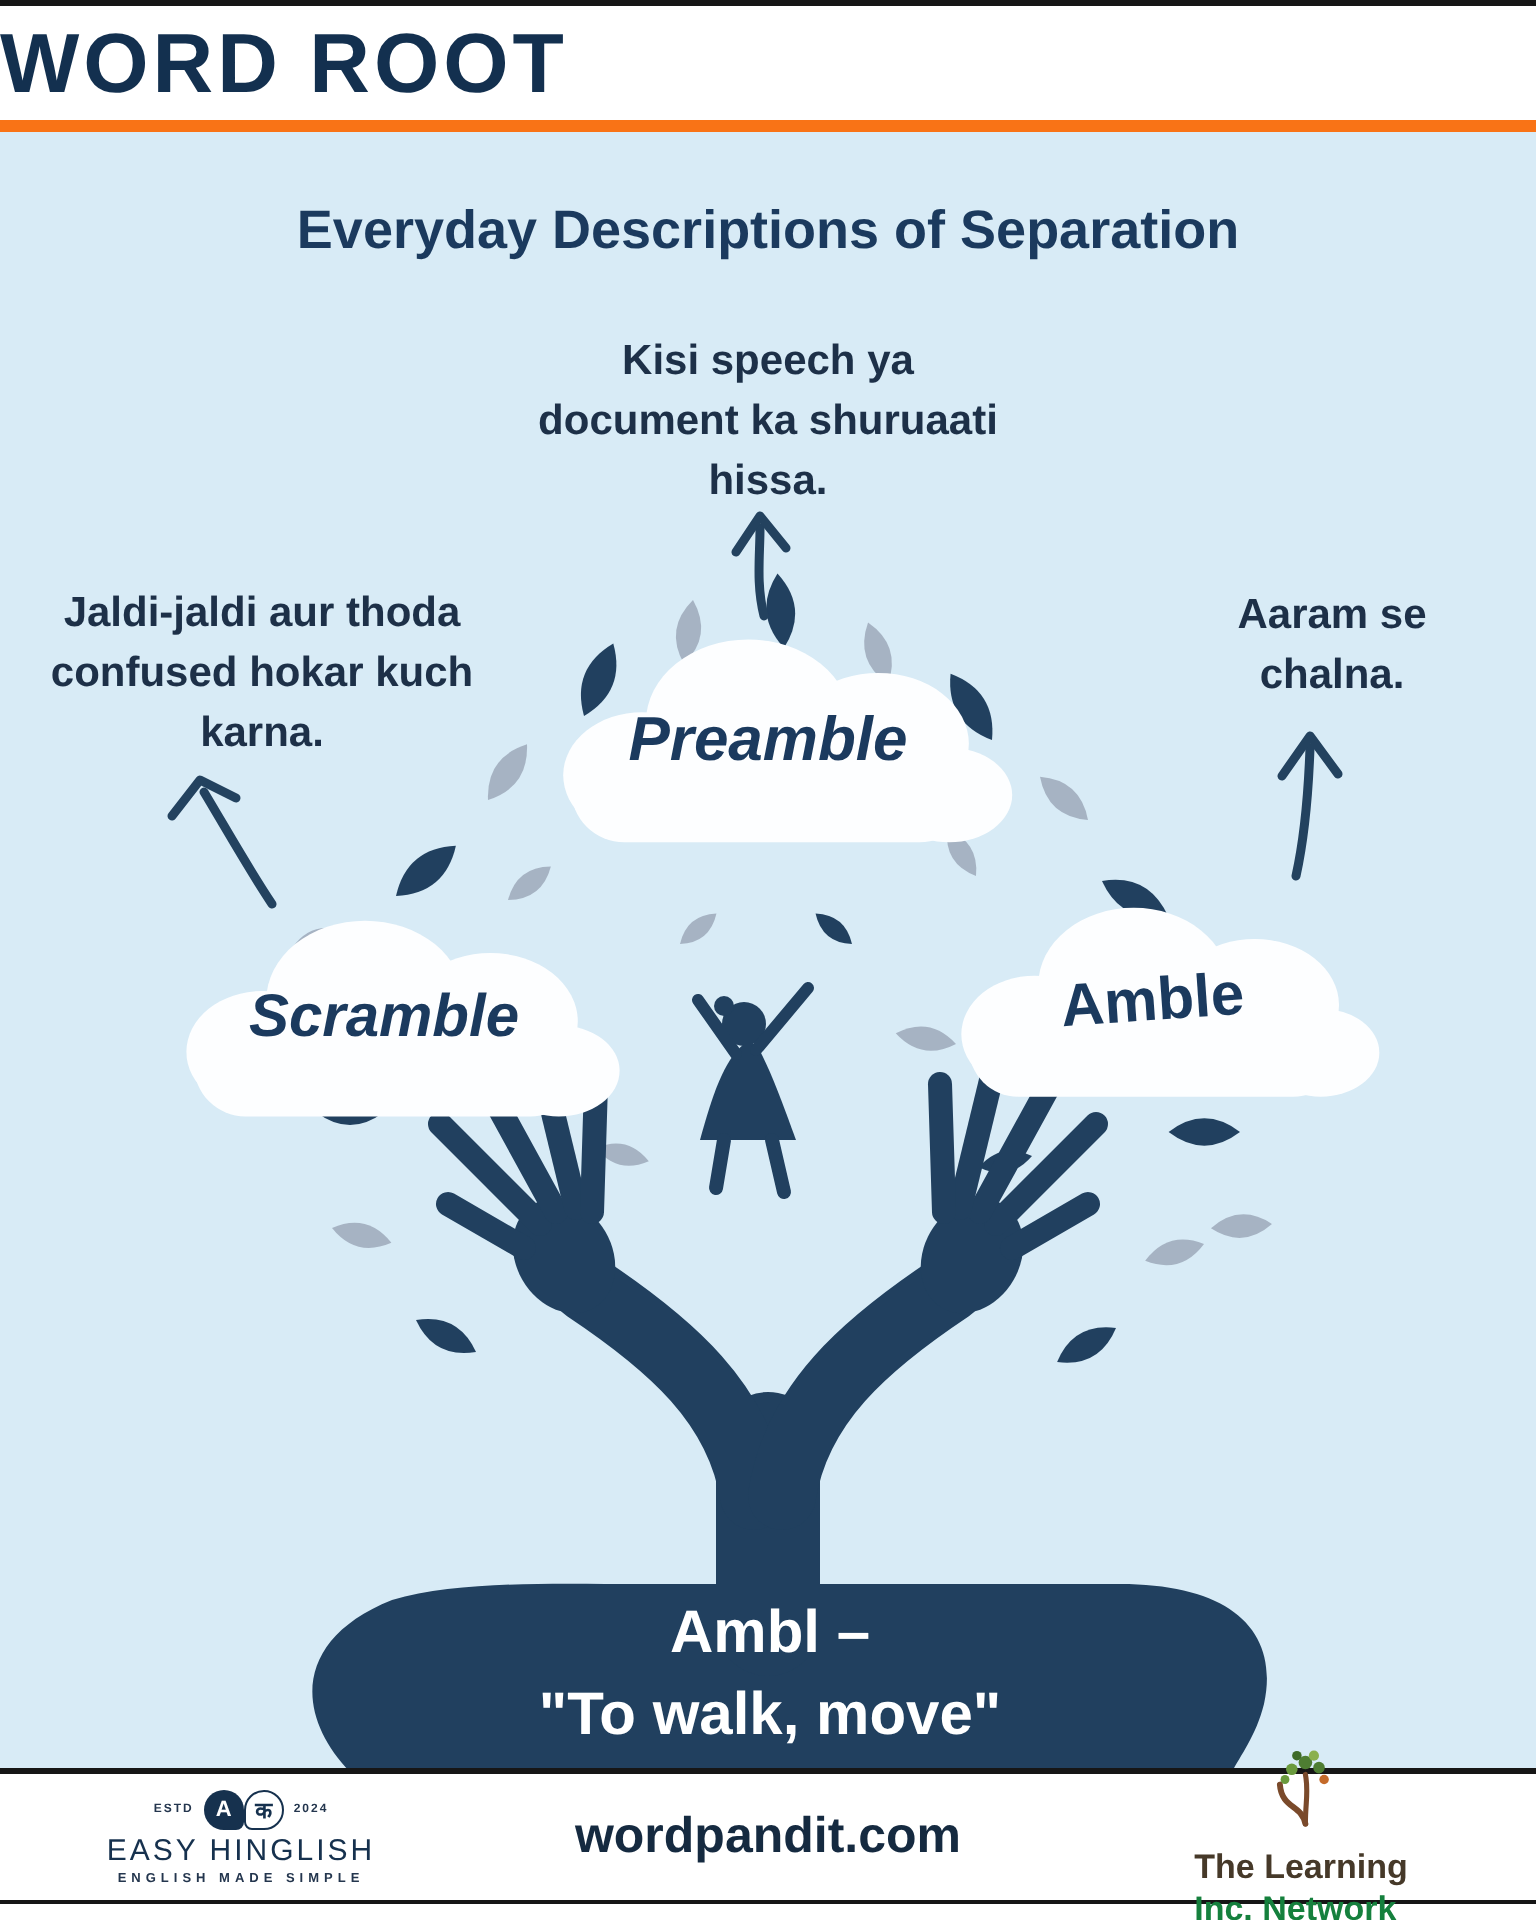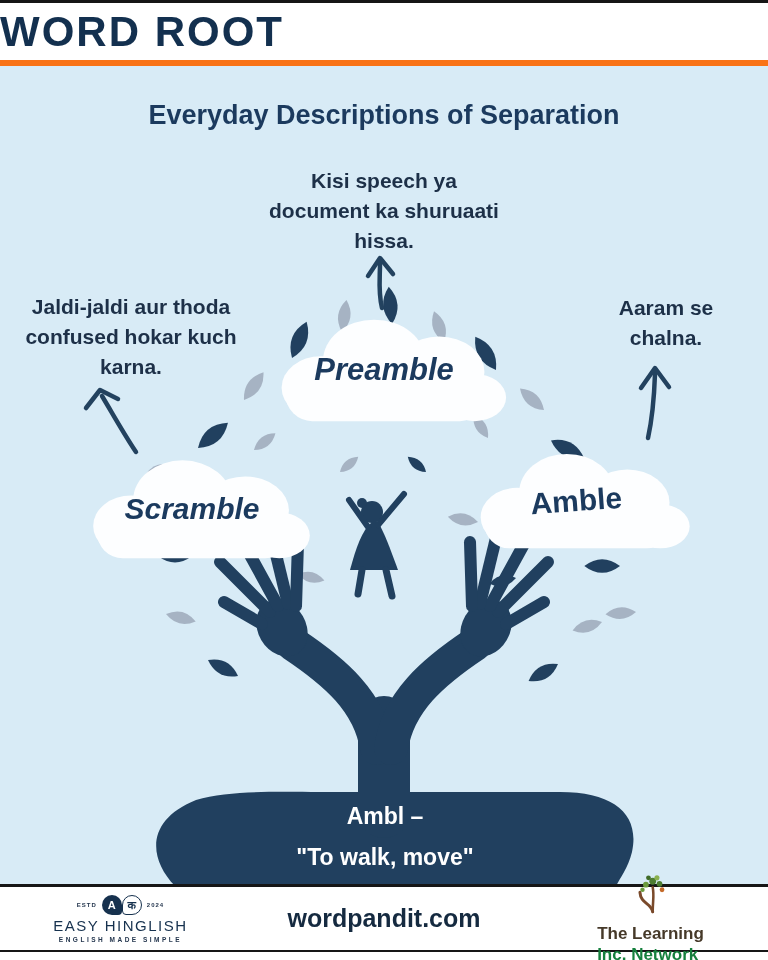--- a/index.html
+++ b/index.html
@@ -32,21 +32,21 @@
   .cloud .word { position: absolute; inset: 0; display: flex; align-items: center; justify-content: center;
                  font-weight: 800; color: #1b3a5e; padding-top: 8px; }
   .cloud-preamble { left: 256px; top: 306px; width: 256px; height: 120px; font-style: italic; }
   .cloud-preamble .word { font-size: 31px; }
   .cloud-scramble { left: 64px; top: 448px; width: 256px; height: 114px; font-style: italic; }
   .cloud-scramble .word { font-size: 30px; }
   .cloud-amble { left: 452px; top: 442px; width: 248px; height: 110px; }
   .cloud-amble .word { font-size: 30px; transform: rotate(-4deg); }
 
   .root-text { position: absolute; left: 170px; top: 796px; width: 430px; z-index: 2;
-               text-align: center; color: #ffffff; font-weight: 700; font-size: 23px; line-height: 41px; }
+               text-align: center; color: #ffffff; font-weight: 700; font-size: 30px; line-height: 41px; }
 
   .footer { position: absolute; left: 0; right: 0; bottom: 8px; height: 68px; background: #fff;
             border-top: 3px solid #161616; border-bottom: 2px solid #161616;
             display: flex; align-items: center; z-index: 4; }
   .bottom-strip { position: absolute; bottom: 0; left: 0; right: 0; height: 8px; background: #fff; }
 
   .brand { width: 235px; display: flex; flex-direction: column; align-items: center; padding-left: 6px; }
   .brand-row { display: flex; align-items: center; gap: 5px; }
   .estd { font-size: 6px; letter-spacing: 1px; color: #24364e; font-weight: 700; }
   .bubble { width: 20px; height: 20px; display: flex; align-items: center; justify-content: center;

